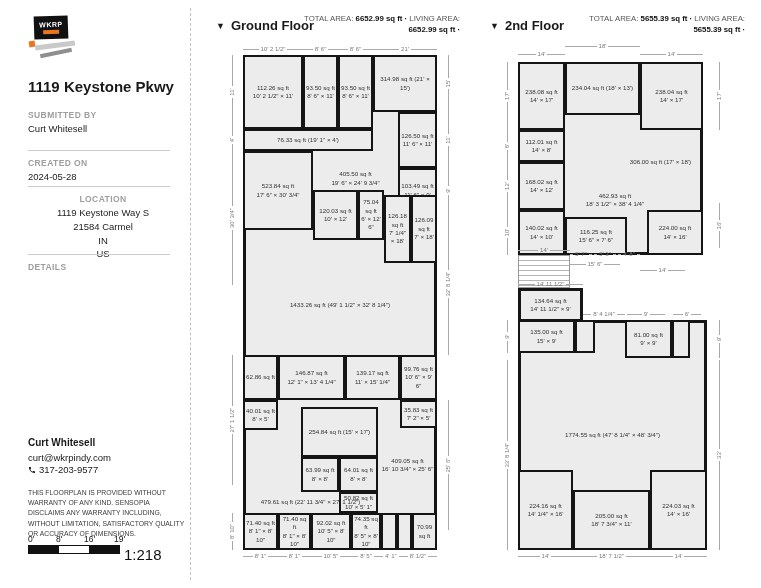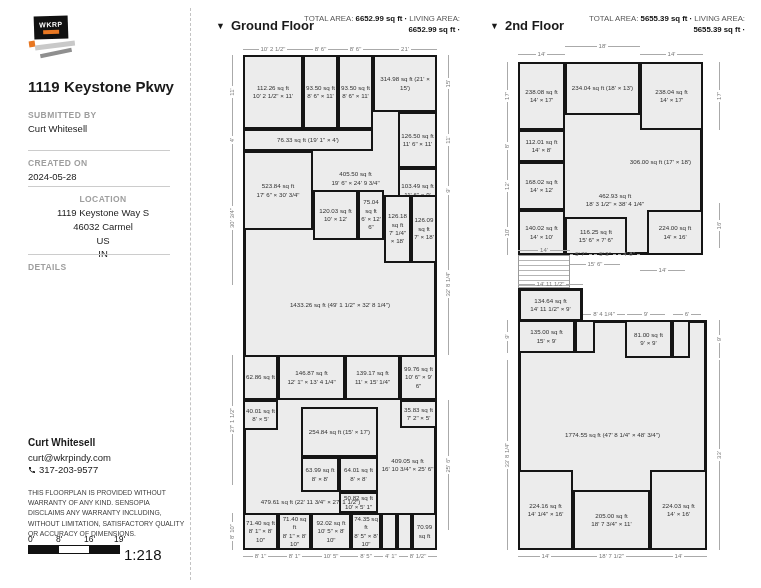--- a/index.html
+++ b/index.html
@@ -90,23 +90,23 @@
 <div class="abs" style="left:28px;top:158px;width:150px;">
   <div class="sec-h">CREATED ON</div>
   <div class="sec-b">2024-05-28</div>
 </div>
 <div class="hr" style="top:186px;"></div>
 
 <div class="abs" style="left:28px;top:194px;width:150px;text-align:center;">
   <div class="sec-h">LOCATION</div>
   <div class="sec-b">
     <div>1119 Keystone Way S</div>
-    <div>46032 Carmel</div>
+    <div>21584 Carmel</div>
+    <div>IN</div>
     <div>US</div>
-    <div>IN</div>
   </div>
 </div>
 <div class="hr" style="top:254px;"></div>
 
 <div class="abs" style="left:28px;top:262px;width:160px;">
   <div class="sec-h">DETAILS</div>
 </div>
 
 <div class="contact-name">Curt Whitesell</div>
 <div class="contact-email">curt@wkrpindy.com</div>

